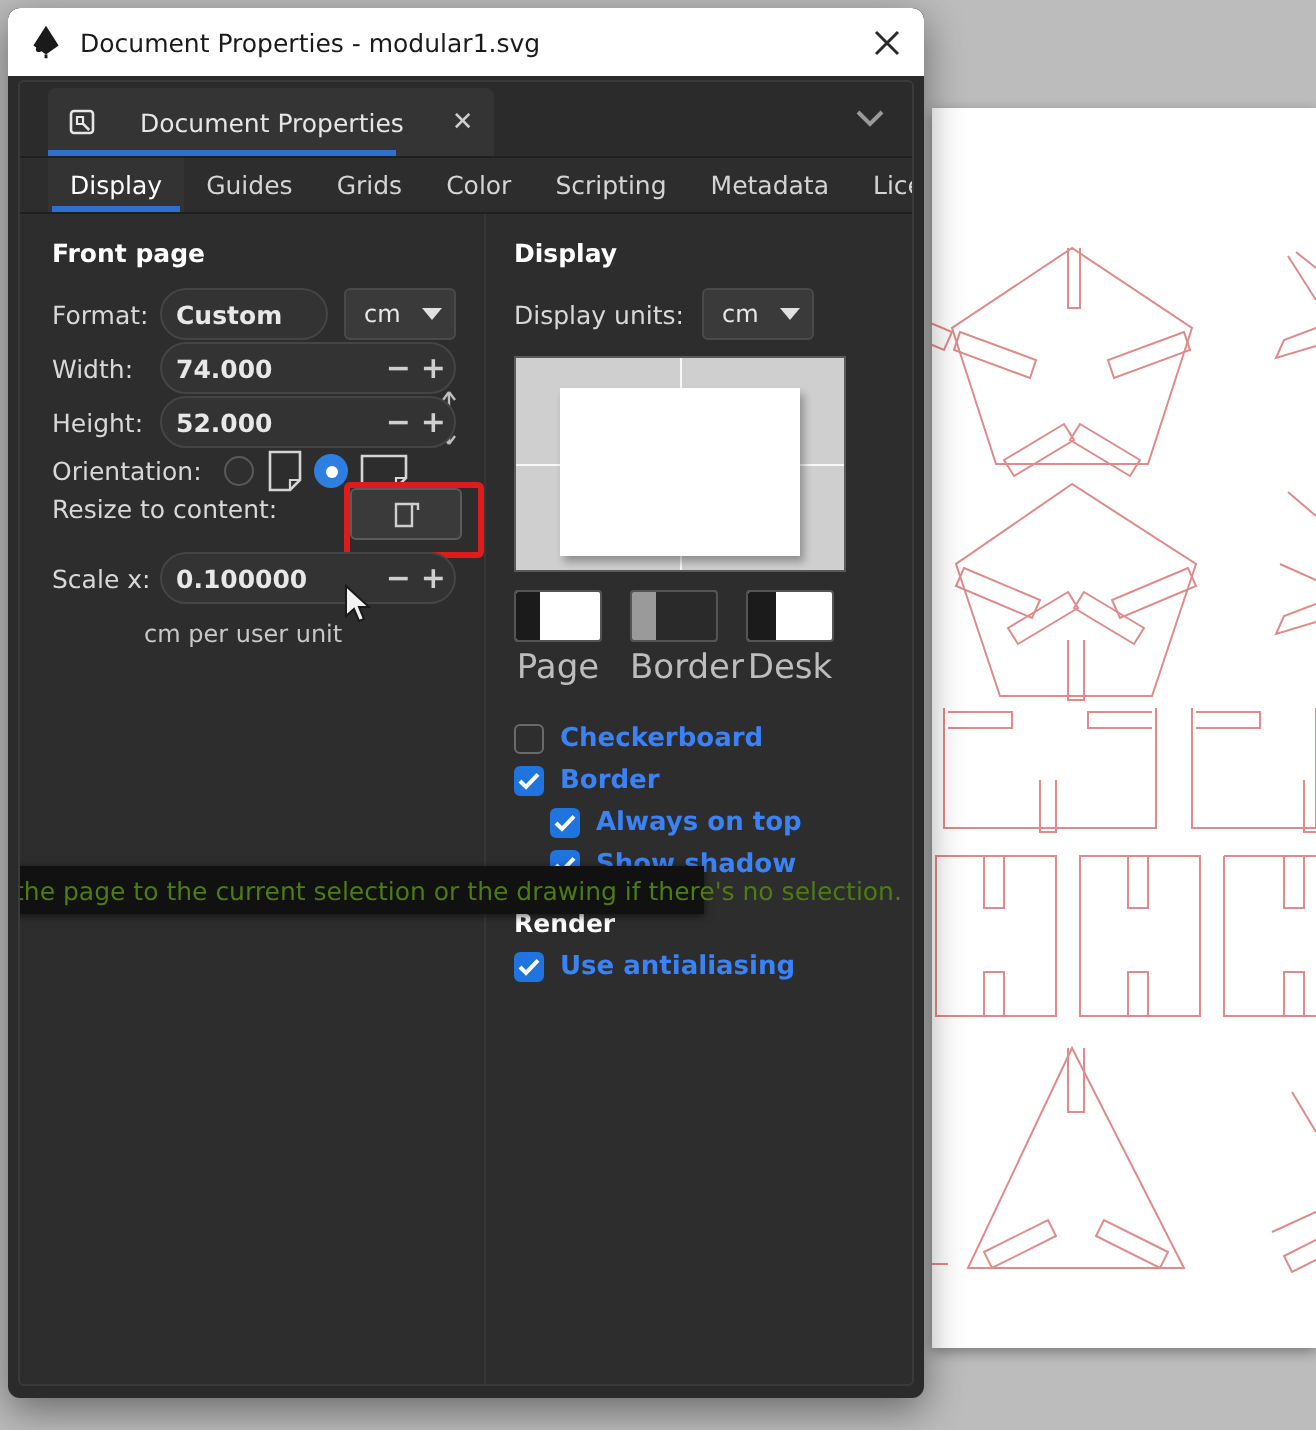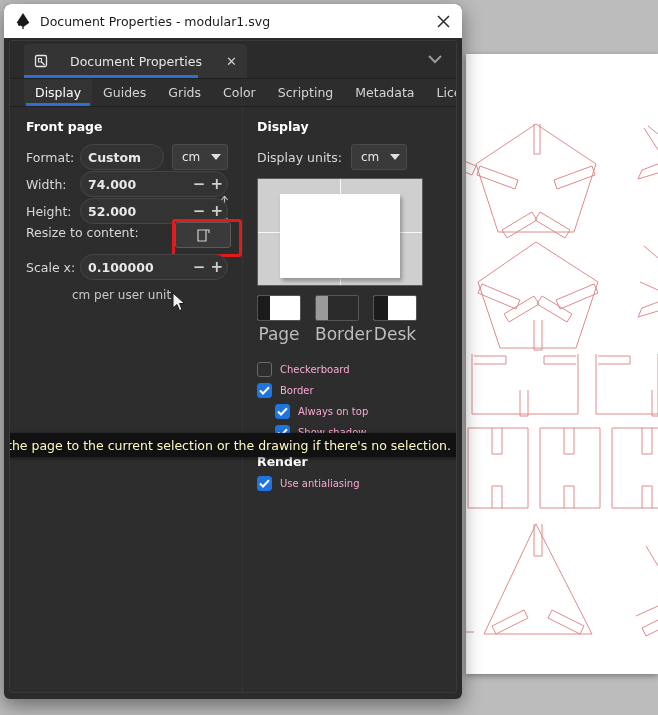--- a/index.html
+++ b/index.html
@@ -211,31 +211,31 @@
 
   .check-row { display: flex; align-items: center; gap: 8px; margin: 0 0 6px 14px; }
   .check-row.indent { margin-left: 32px; }
   .cb {
     width: 15px; height: 15px; border-radius: 3px; cursor: pointer;
     background: #2e2e2e; border: 1px solid #6a6a6a;
     display: flex; align-items: center; justify-content: center;
   }
   .cb.on { background: #1f74e0; border-color: #1f74e0; }
   .cb.on svg { display: block; }
-  .check-label { font-size: 10px; color: #f9a8d4; }
+  .check-label { font-size: 13px; color: #3b82f6; font-weight: bold; }
   .sub-title { font-size: 12.5px; font-weight: bold; color: #ffffff; margin: 14px 0 7px 14px; }
 
   
   #tooltip {
     position: absolute; left: -5px; top: 326px;
-    width: 464px; height: 24px;
+    width: 347px; height: 24px;
     background: #111111;
     display: flex; align-items: center;
     padding-left: 2px;
-    font-size: 12.5px; color: #fef9c3;
+    font-size: 12.5px; color: #4d7c0f;
     white-space: nowrap; z-index: 50;
     box-shadow: 0 1px 4px rgba(0,0,0,.6);
   }
 </style>
 </head>
 <body>
 
 <div id="canvas-backdrop">
   <div id="page-sheet">
     <svg id="drawing-svg" width="192" height="620" viewBox="0 0 192 620">
@@ -399,20 +399,35 @@
           <span class="field-label lbl-height">Height:</span>
           <div class="entry wide spin">
             <span>52.000</span>
             <span class="spin-ctrls">
               <span>−</span>
               <span>+</span>
             </span>
           </div>
         </div>
 
+        <div class="field-row">
+          <span class="field-label lbl-orient">Orientation:</span>
+          <div class="orient-group">
+            <span class="radio"></span>
+            <svg class="page-glyph" width="17" height="21" viewBox="0 0 17 21">
+              <path d="M1 1 H16 V15 L11 20 H1 Z" fill="none" stroke="#d5d5d5" stroke-width="1.3"></path>
+              <path d="M16 15 H11 V20" fill="none" stroke="#d5d5d5" stroke-width="1.1"></path>
+            </svg>
+            <span class="radio checked"></span>
+            <svg class="page-glyph" width="24" height="18" viewBox="0 0 24 18">
+              <path d="M1 1 H23 V12 L18 17 H1 Z" fill="none" stroke="#d5d5d5" stroke-width="1.3"></path>
+              <path d="M23 12 H18 V17" fill="none" stroke="#d5d5d5" stroke-width="1.1"></path>
+            </svg>
+          </div>
+        </div>
 
         <div class="field-row">
           <span class="field-label lbl-resize">Resize to content:</span>
           <div id="resize-highlight">
             <div id="resize-btn">
               <svg width="15" height="15" viewBox="0 0 15 15">
                 <path d="M2 2 H10 V13 H2 Z" fill="none" stroke="#d0d0d0" stroke-width="1.2"></path>
                 <path d="M10 2 H13 V5" fill="none" stroke="#d0d0d0" stroke-width="1.2"></path>
               </svg>
             </div>

